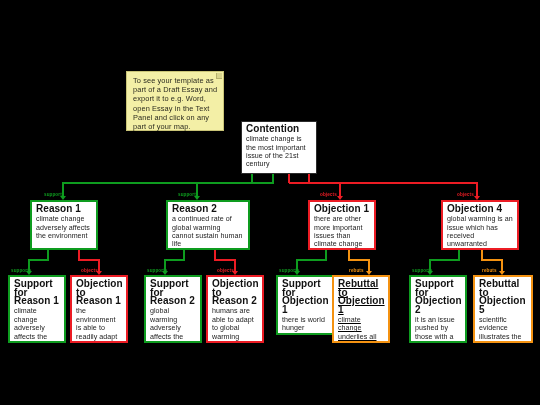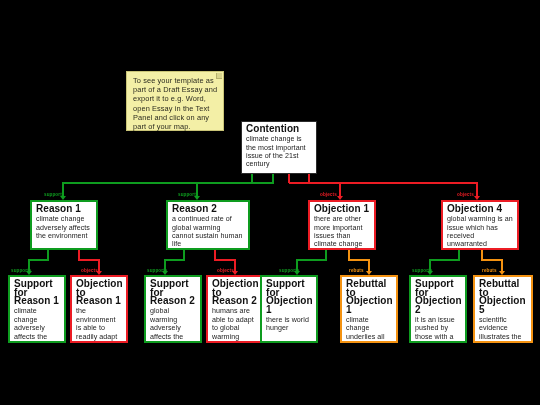--- a/index.html
+++ b/index.html
@@ -166,26 +166,26 @@
   <div class="card b-green" style="left:144px;top:275px;width:58px;height:68px;">
     <div class="ttl">Support for Reason 2</div>
     <div class="bd">global warming adversely affects the food chain</div>
   </div>
 
   <div class="card b-red" style="left:206px;top:275px;width:58px;height:68px;">
     <div class="ttl">Objection to Reason 2</div>
     <div class="bd">humans are able to adapt to global warming</div>
   </div>
 
-  <div class="card b-green" style="left:260px;top:275px;width:58px;height:68px;">
+  <div class="card b-green" style="left:276px;top:275px;width:58px;height:60px;">
     <div class="ttl">Support for Objection 1</div>
     <div class="bd">there is world hunger</div>
   </div>
 
-  <div class="card b-orange" style="left:340px;top:275px;width:58px;height:68px;">
+  <div class="card b-orange" style="left:332px;top:275px;width:58px;height:68px;text-decoration:underline;">
     <div class="ttl">Rebuttal to Objection 1</div>
     <div class="bd">climate change underlies all social, economic and political issues</div>
   </div>
 
   <div class="card b-green" style="left:409px;top:275px;width:58px;height:68px;">
     <div class="ttl">Support for Objection 2</div>
     <div class="bd">it is an issue pushed by those with a vested interest</div>
   </div>
 
   <div class="card b-orange" style="left:473px;top:275px;width:60px;height:68px;">

